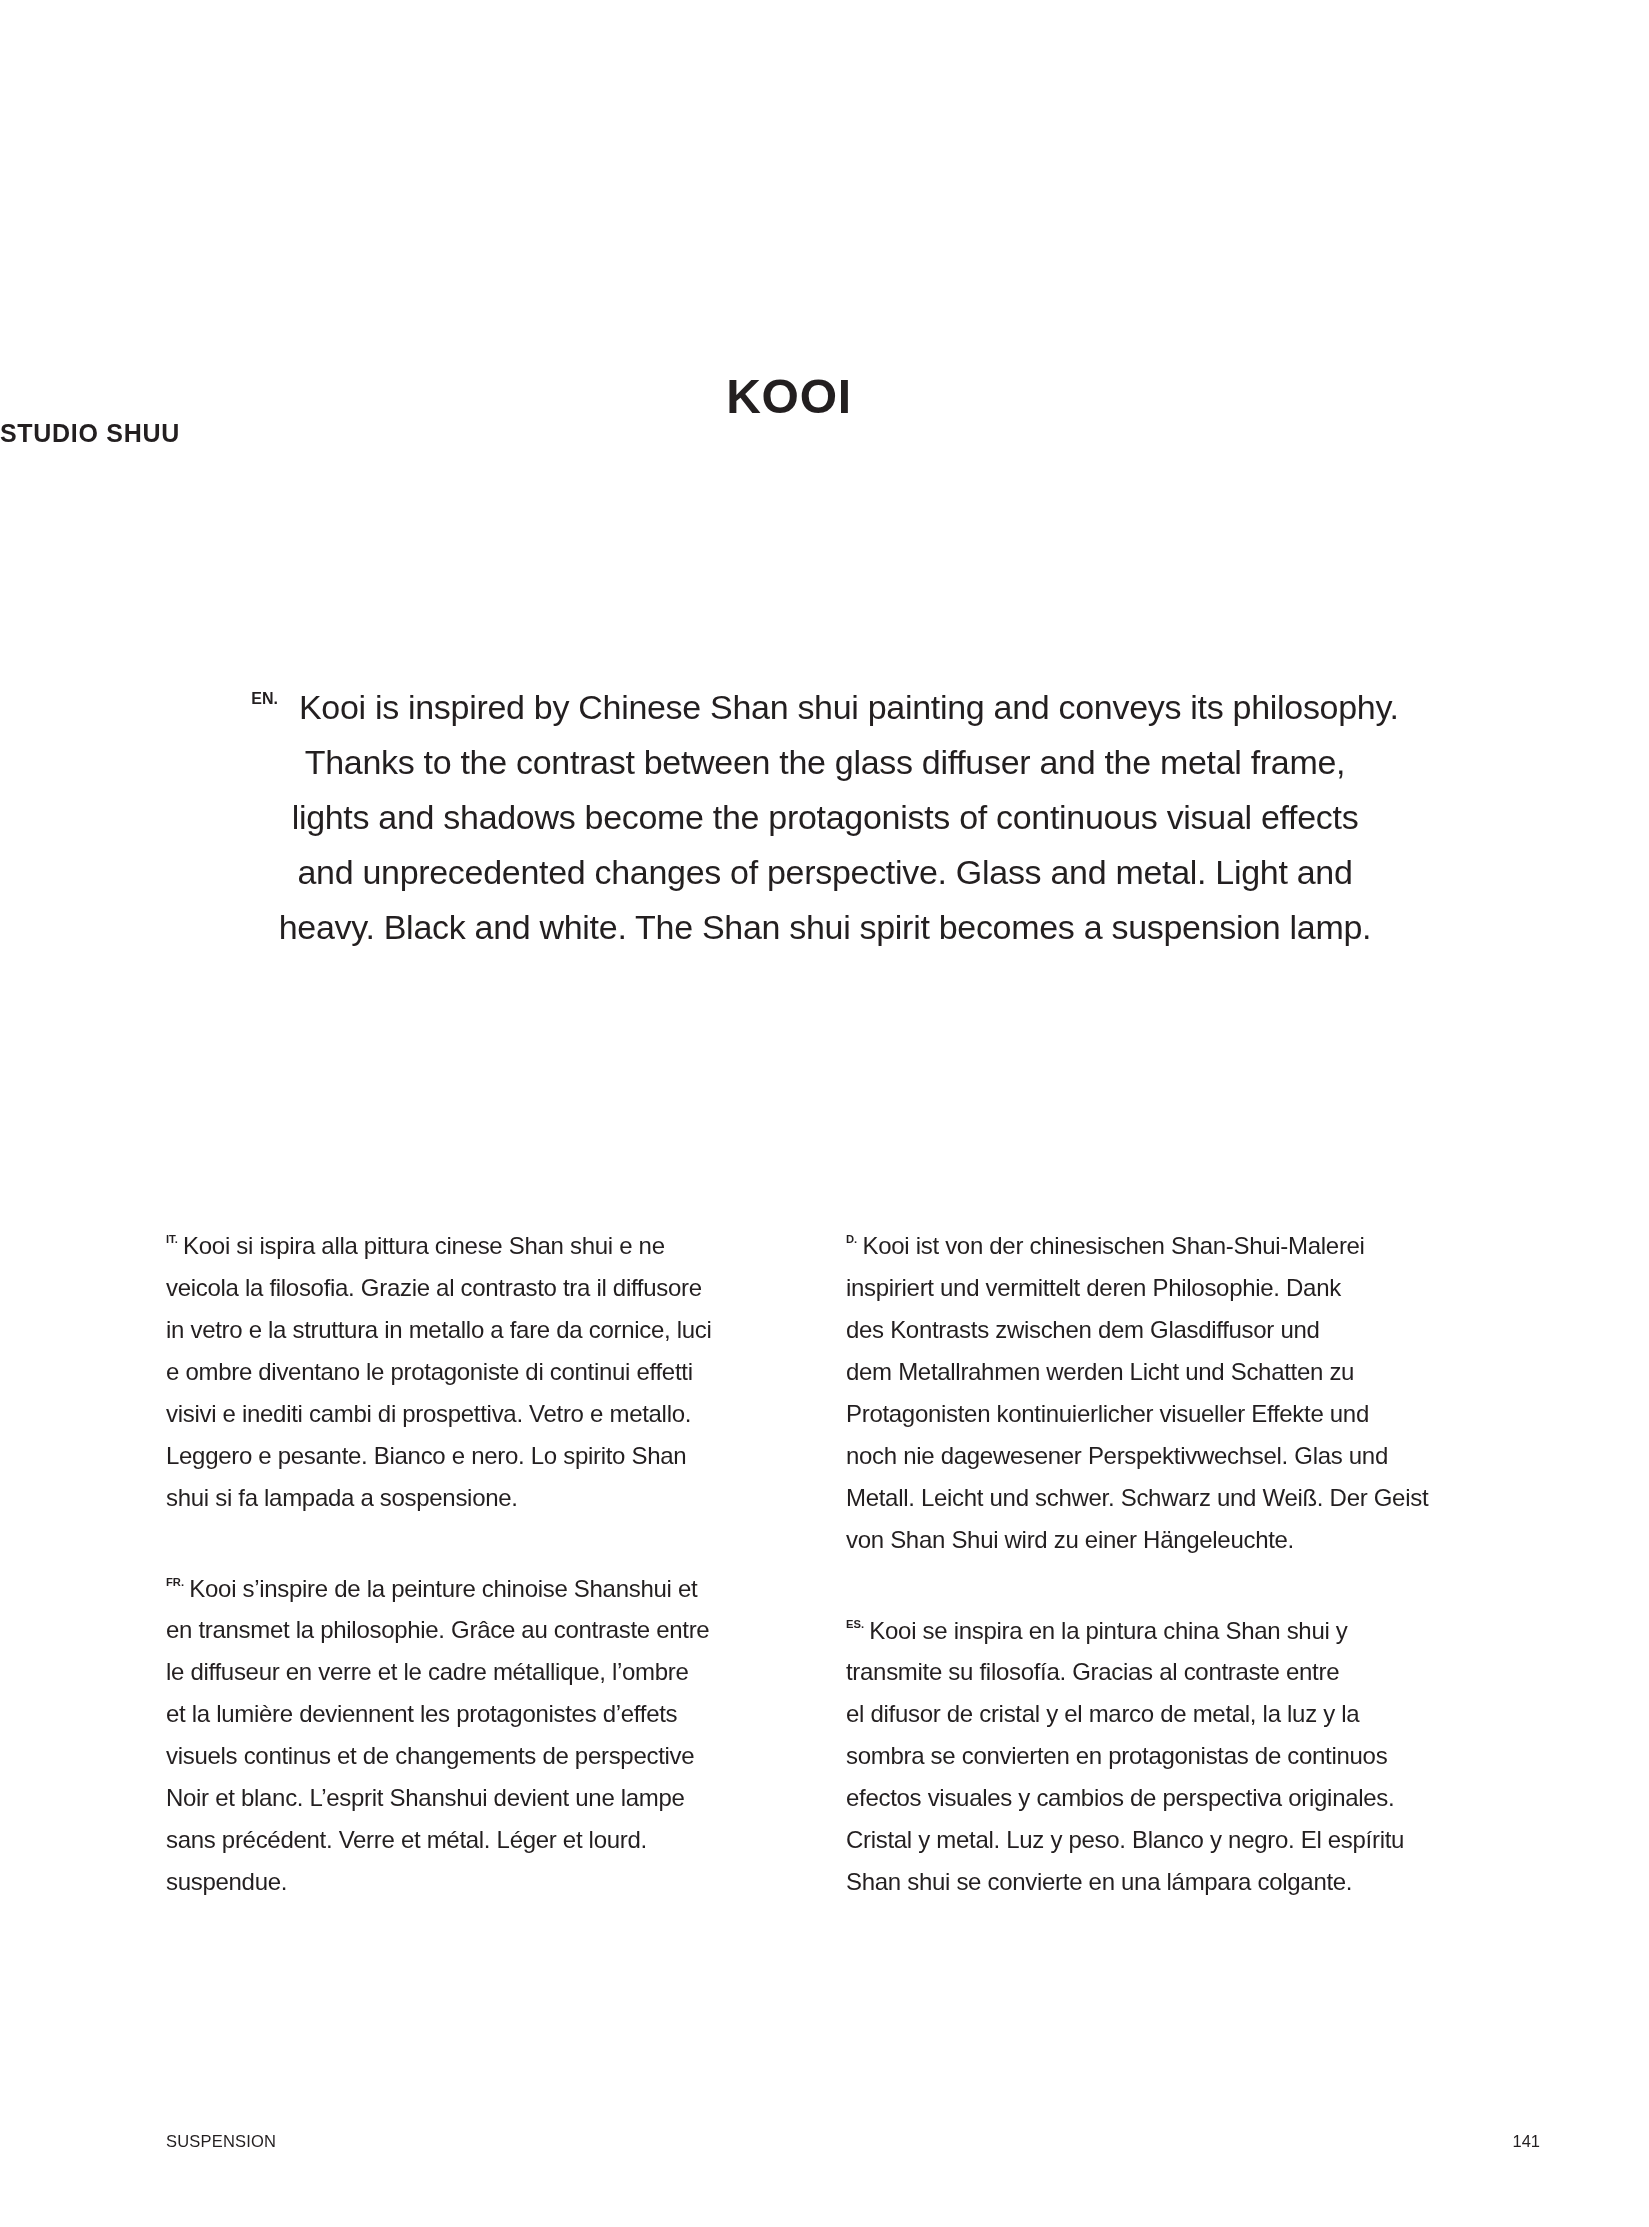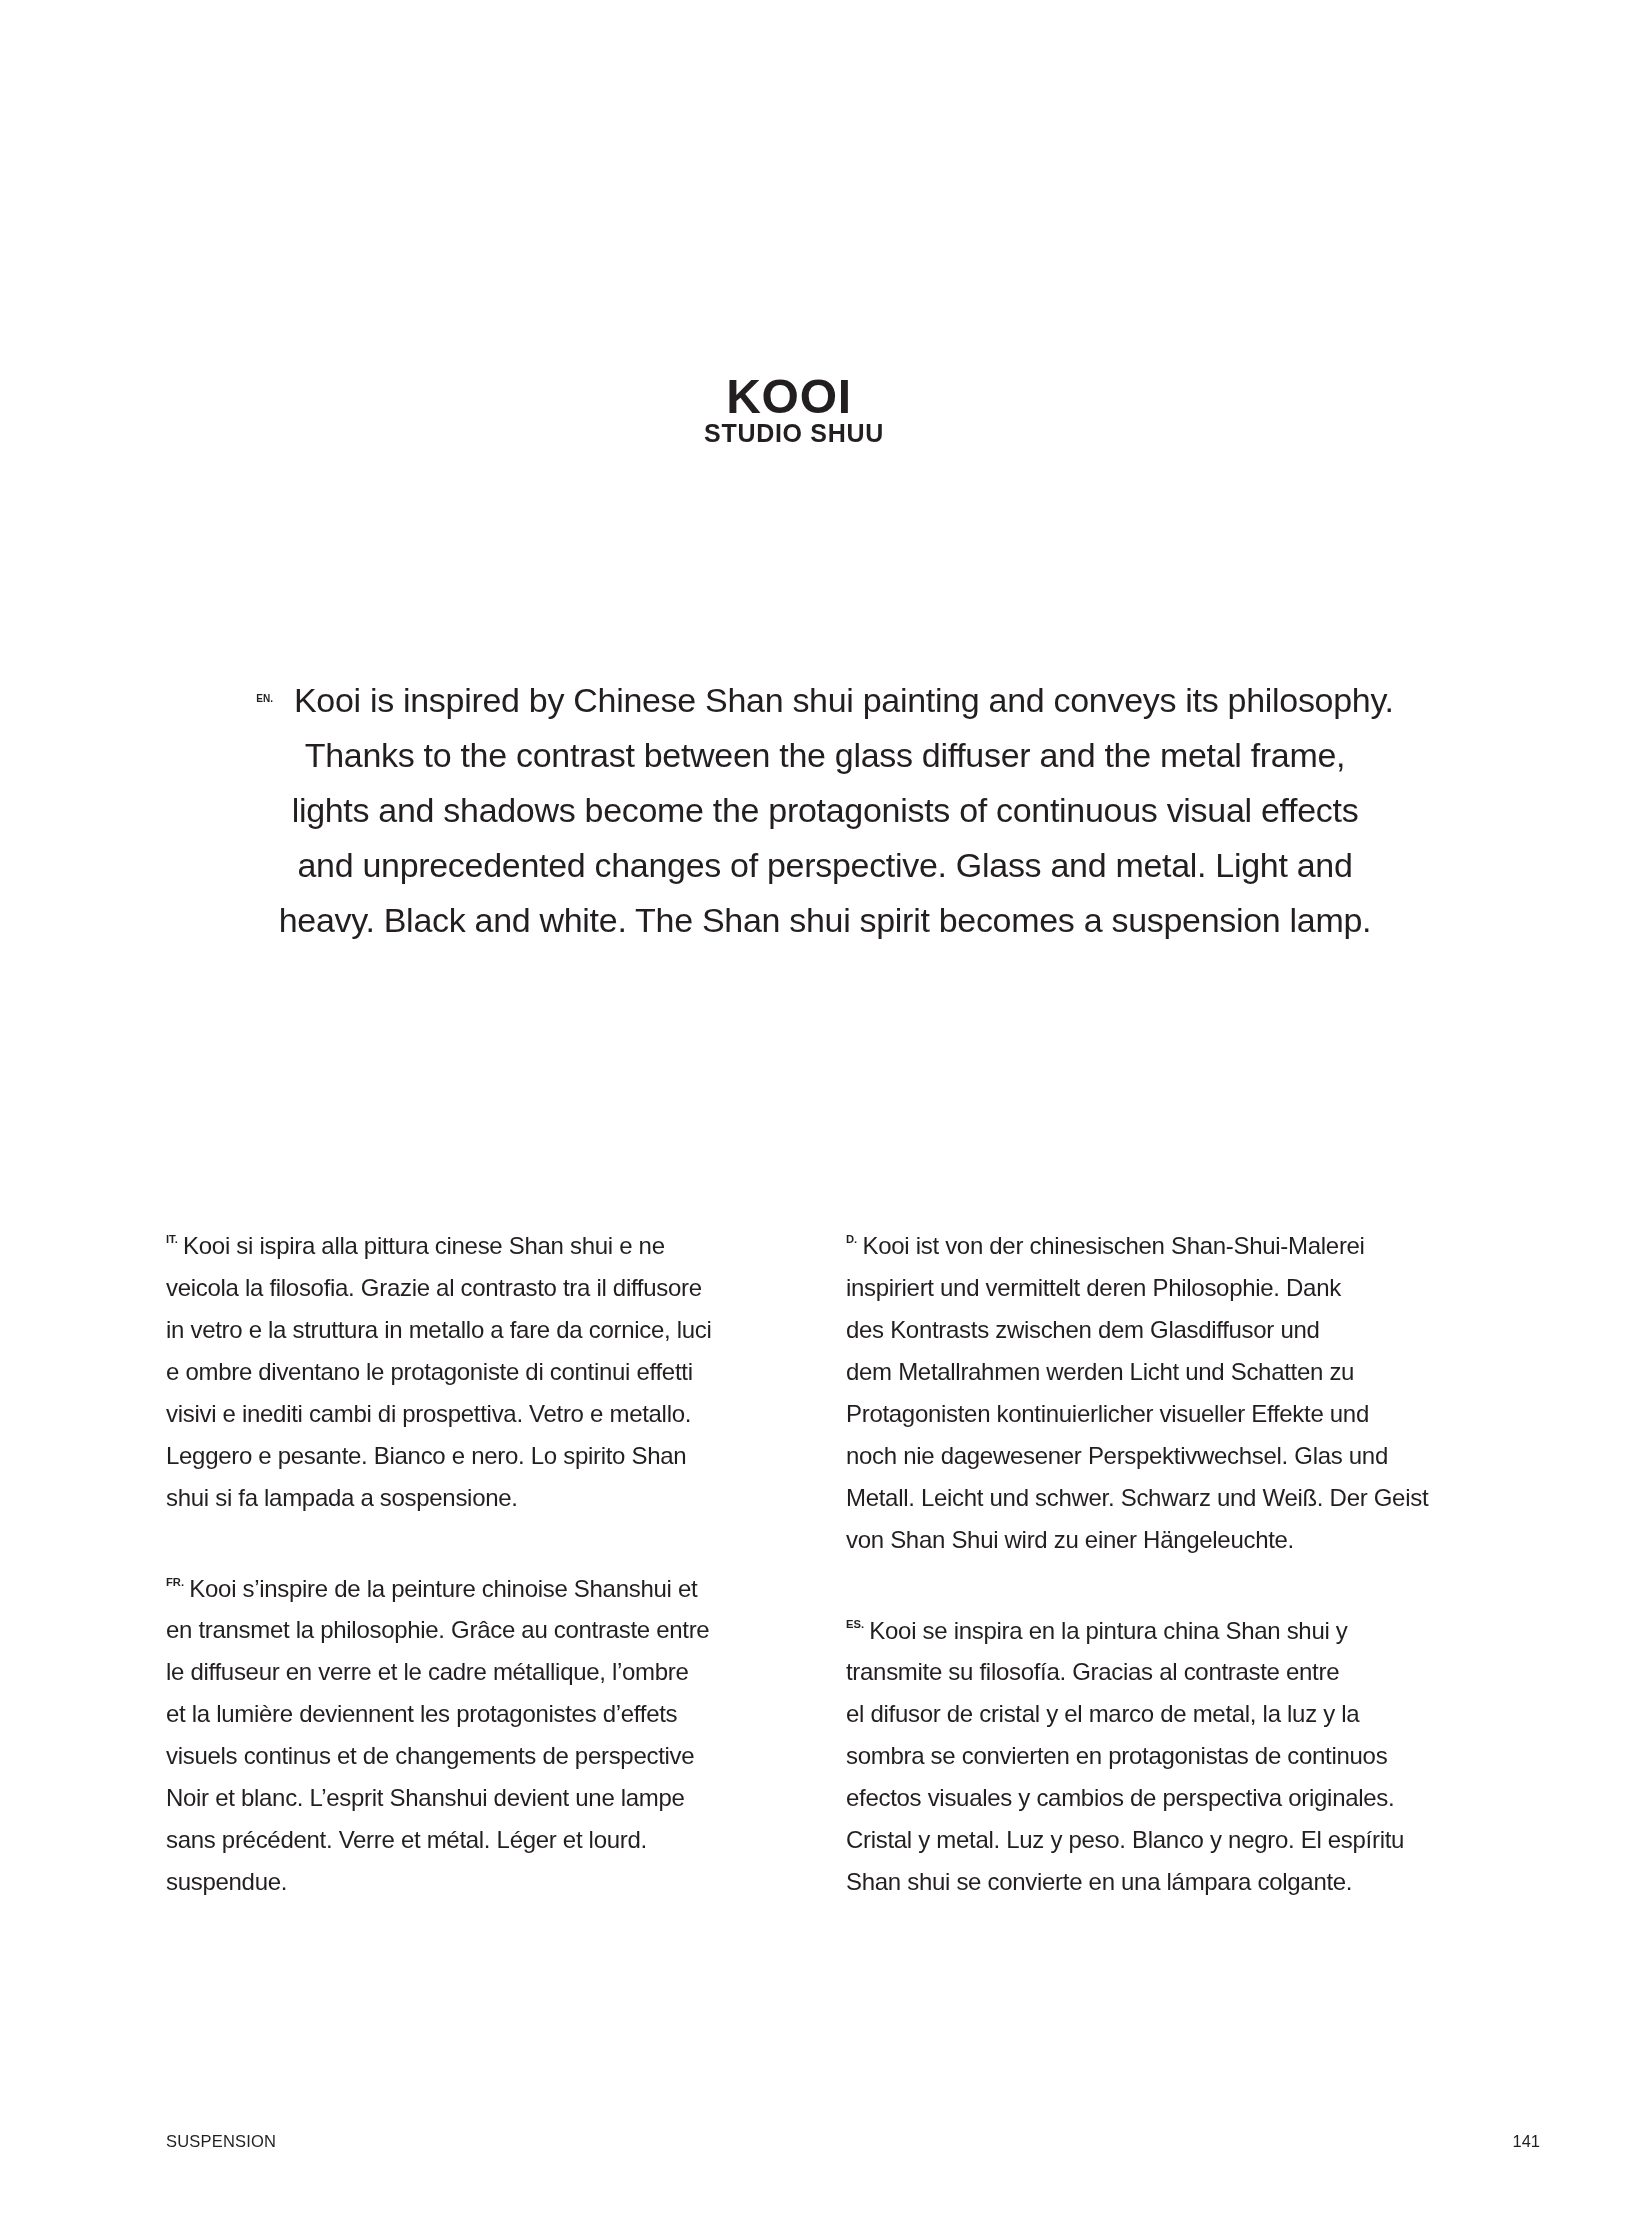--- a/index.html
+++ b/index.html
@@ -5,30 +5,30 @@
   html, body { margin: 0; padding: 0; }
   body {
     width: 1650px; height: 2227px; background: #ffffff; position: relative; overflow: hidden;
     color: #231f20; font-family: "Liberation Sans", sans-serif;
   }
   .title {
     position: absolute; left: 0; width: 1578px; top: 335px; text-align: center;
     font-size: 48px; font-weight: bold; line-height: 59px; letter-spacing: 0.7px;
   }
   .subtitle {
-    position: absolute; left: 0; width: 1588px; top: 417px; text-align: center;
+    position: absolute; left: 0; width: 1588px; top: 417px; 
     font-size: 25px; font-weight: bold; line-height: 33px; letter-spacing: 0.7px;
   }
   .intro {
     position: absolute; left: 99px; width: 1452px; top: 671px; text-align: center;
     font-size: 34px; line-height: 55px; letter-spacing: -0.3px;
   }
   .intro .line { display: block; white-space: nowrap; }
   .lang {
-    font-size: 10px; font-weight: bold; vertical-align: 0.95em; margin-right: 21px; letter-spacing: 0;
+    font-size: 16px; font-weight: bold; vertical-align: 0.95em; margin-right: 21px; letter-spacing: 0;
   }
   .col {
     position: absolute; top: 1218px; width: 660px;
     font-size: 24px; line-height: 42px; letter-spacing: -0.3px;
   }
   .col.left { left: 166px; }
   .col.right { left: 846px; }
   .col .line { display: block; white-space: nowrap; }
   .col .para { margin-bottom: 42px; }
   .col .lang { font-size: 11.2px; vertical-align: 0.95em; margin-right: 5.3px; }

